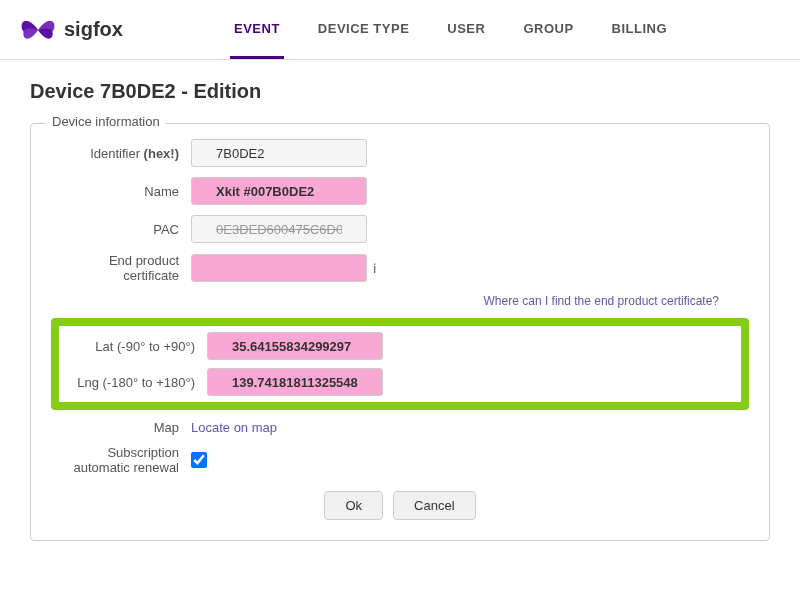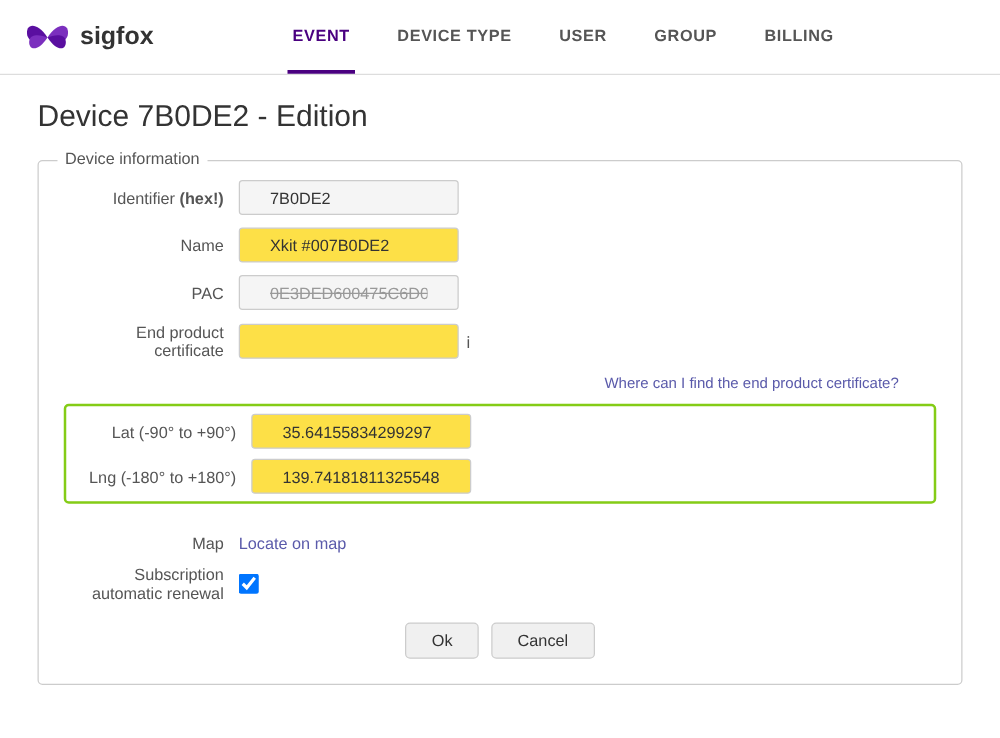--- a/index.html
+++ b/index.html
@@ -76,22 +76,22 @@
       letter-spacing: 0.5px;
     }
 
     
     .content {
       flex: 1;
       padding: 20px 30px;
       overflow-y: auto;
     }
     .page-title {
-      font-size: 24px;
-      font-weight: normal;
+      font-size: 20px;
+      font-weight: bold;
       color: #333;
       margin-bottom: 20px;
     }
 
     
     .fieldset-box {
       border: 1px solid #ccc;
       border-radius: 4px;
       padding: 15px 20px 20px;
       position: relative;
@@ -126,21 +126,22 @@
       width: 176px;
       height: 28px;
       border: 1px solid #ccc;
       border-radius: 3px;
       padding: 0 24px;
       font-size: 13px;
       background: #f5f5f5;
       color: #333;
     }
     .form-input.editable {
-      background: #fde047;
+      background: #f9a8d4;
+      font-weight: bold;
     }
     .form-input.strikethrough {
       text-decoration: line-through;
       color: #999;
     }
 
     .info-icon {
       margin-left: 6px;
       color: #555;
       font-size: 13px;
@@ -152,24 +153,24 @@
       font-size: 12px;
       text-align: right;
       margin-left: 140px;
       margin-bottom: 10px;
       cursor: pointer;
       text-decoration: none;
     }
 
     
     .highlight-box {
-      border: 2px solid #84cc16;
+      border: 8px solid #84cc16;
       border-radius: 4px;
       padding: 6px 8px;
-      margin-bottom: 24px;
+      margin-bottom: 10px;
     }
     .highlight-box .form-row {
       margin-bottom: 8px;
     }
     .highlight-box .form-row:last-child {
       margin-bottom: 0;
     }
 
     .map-link {
       color: #5a5aaa;

